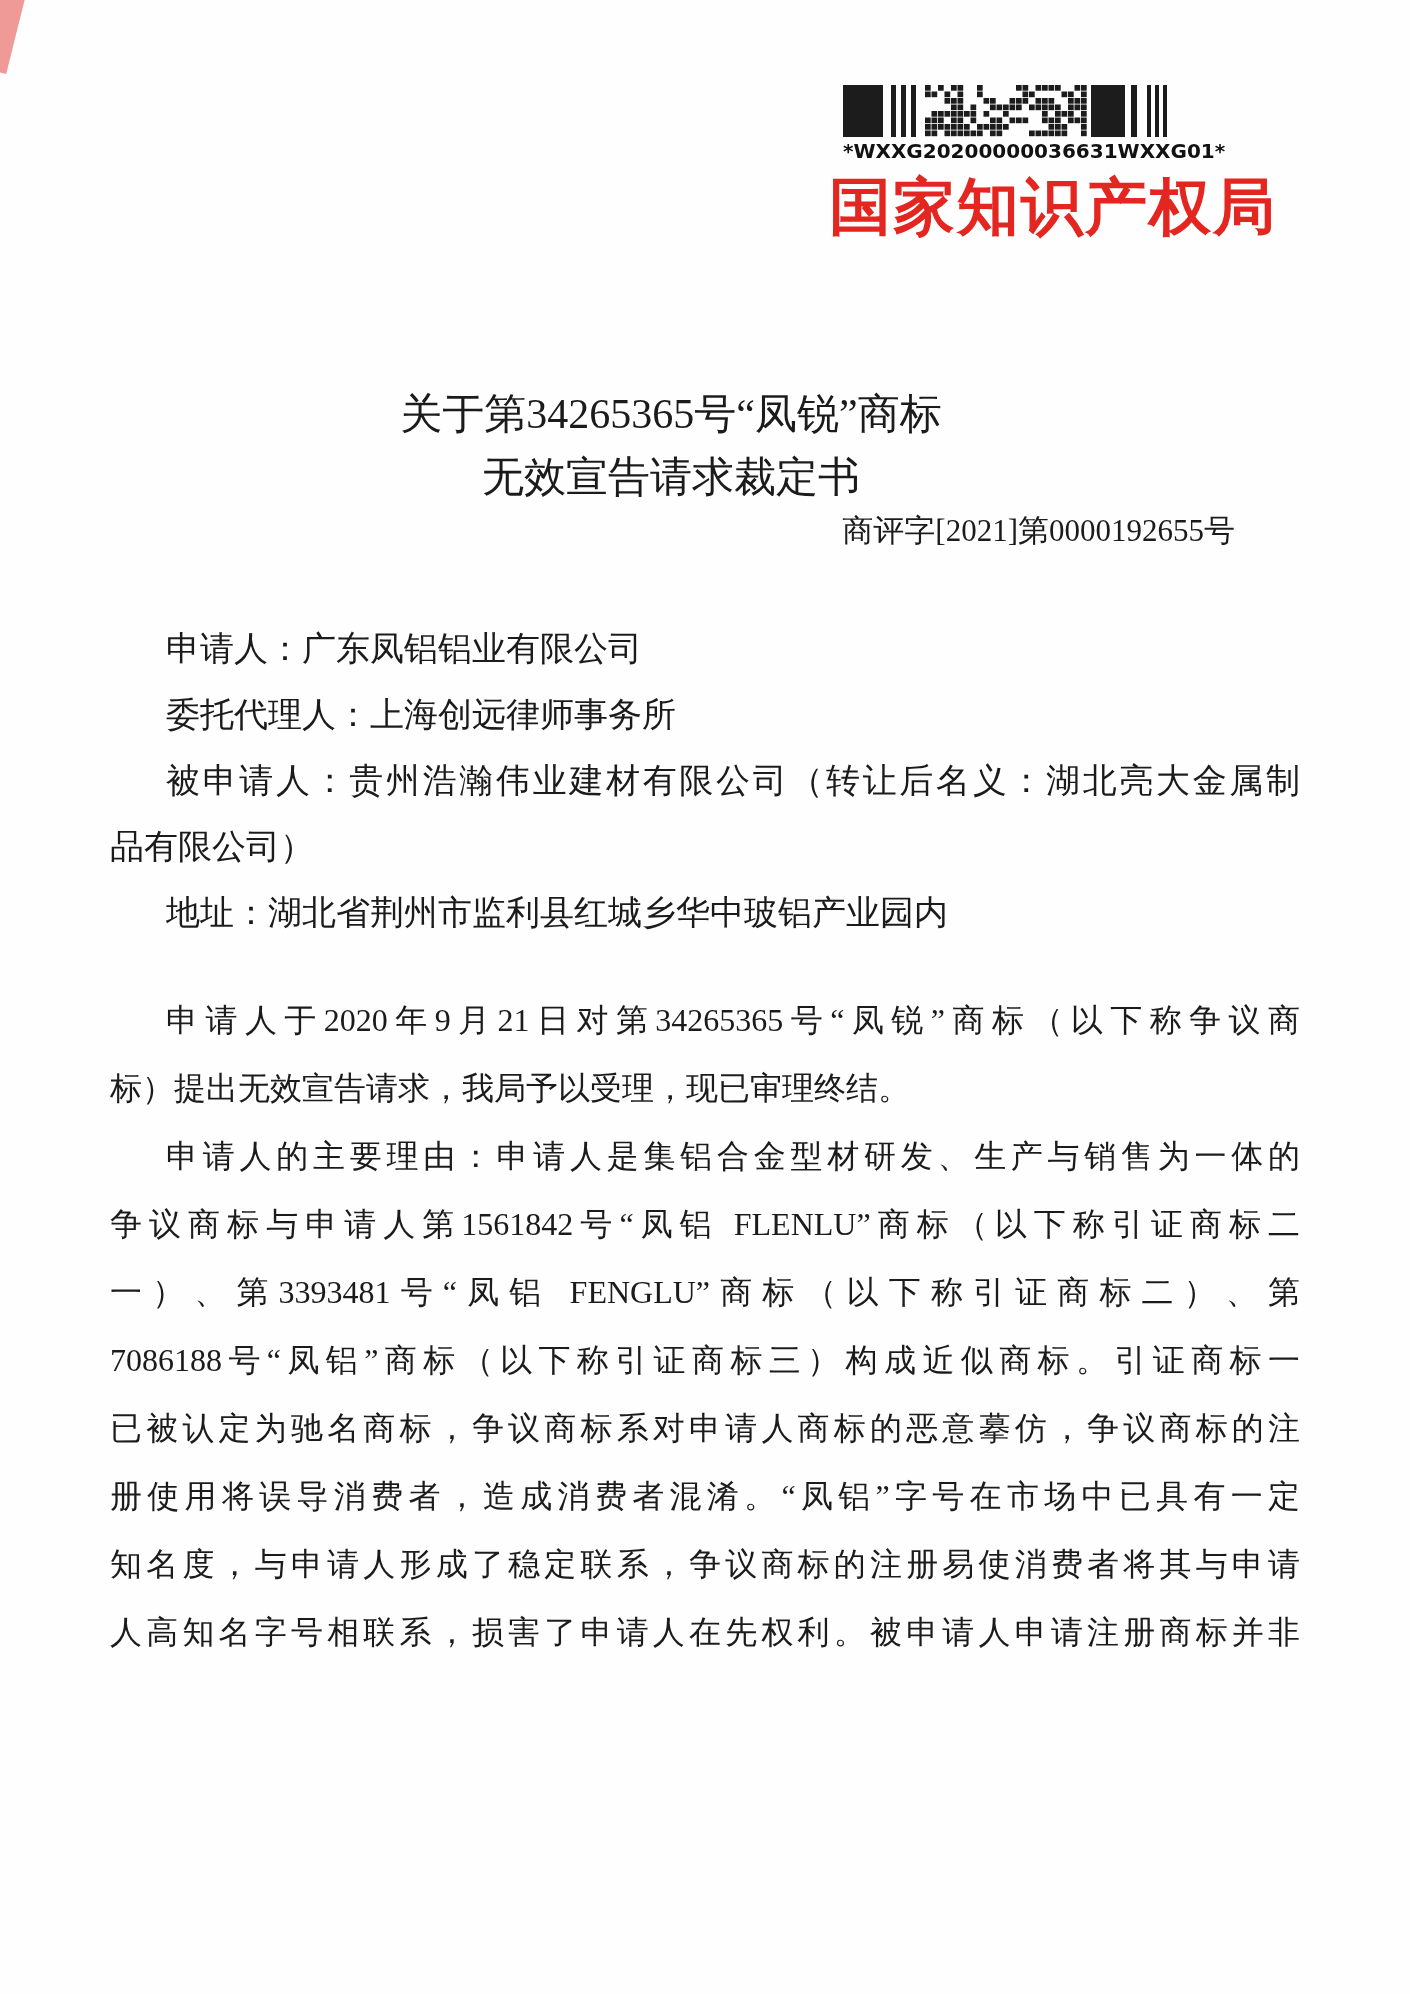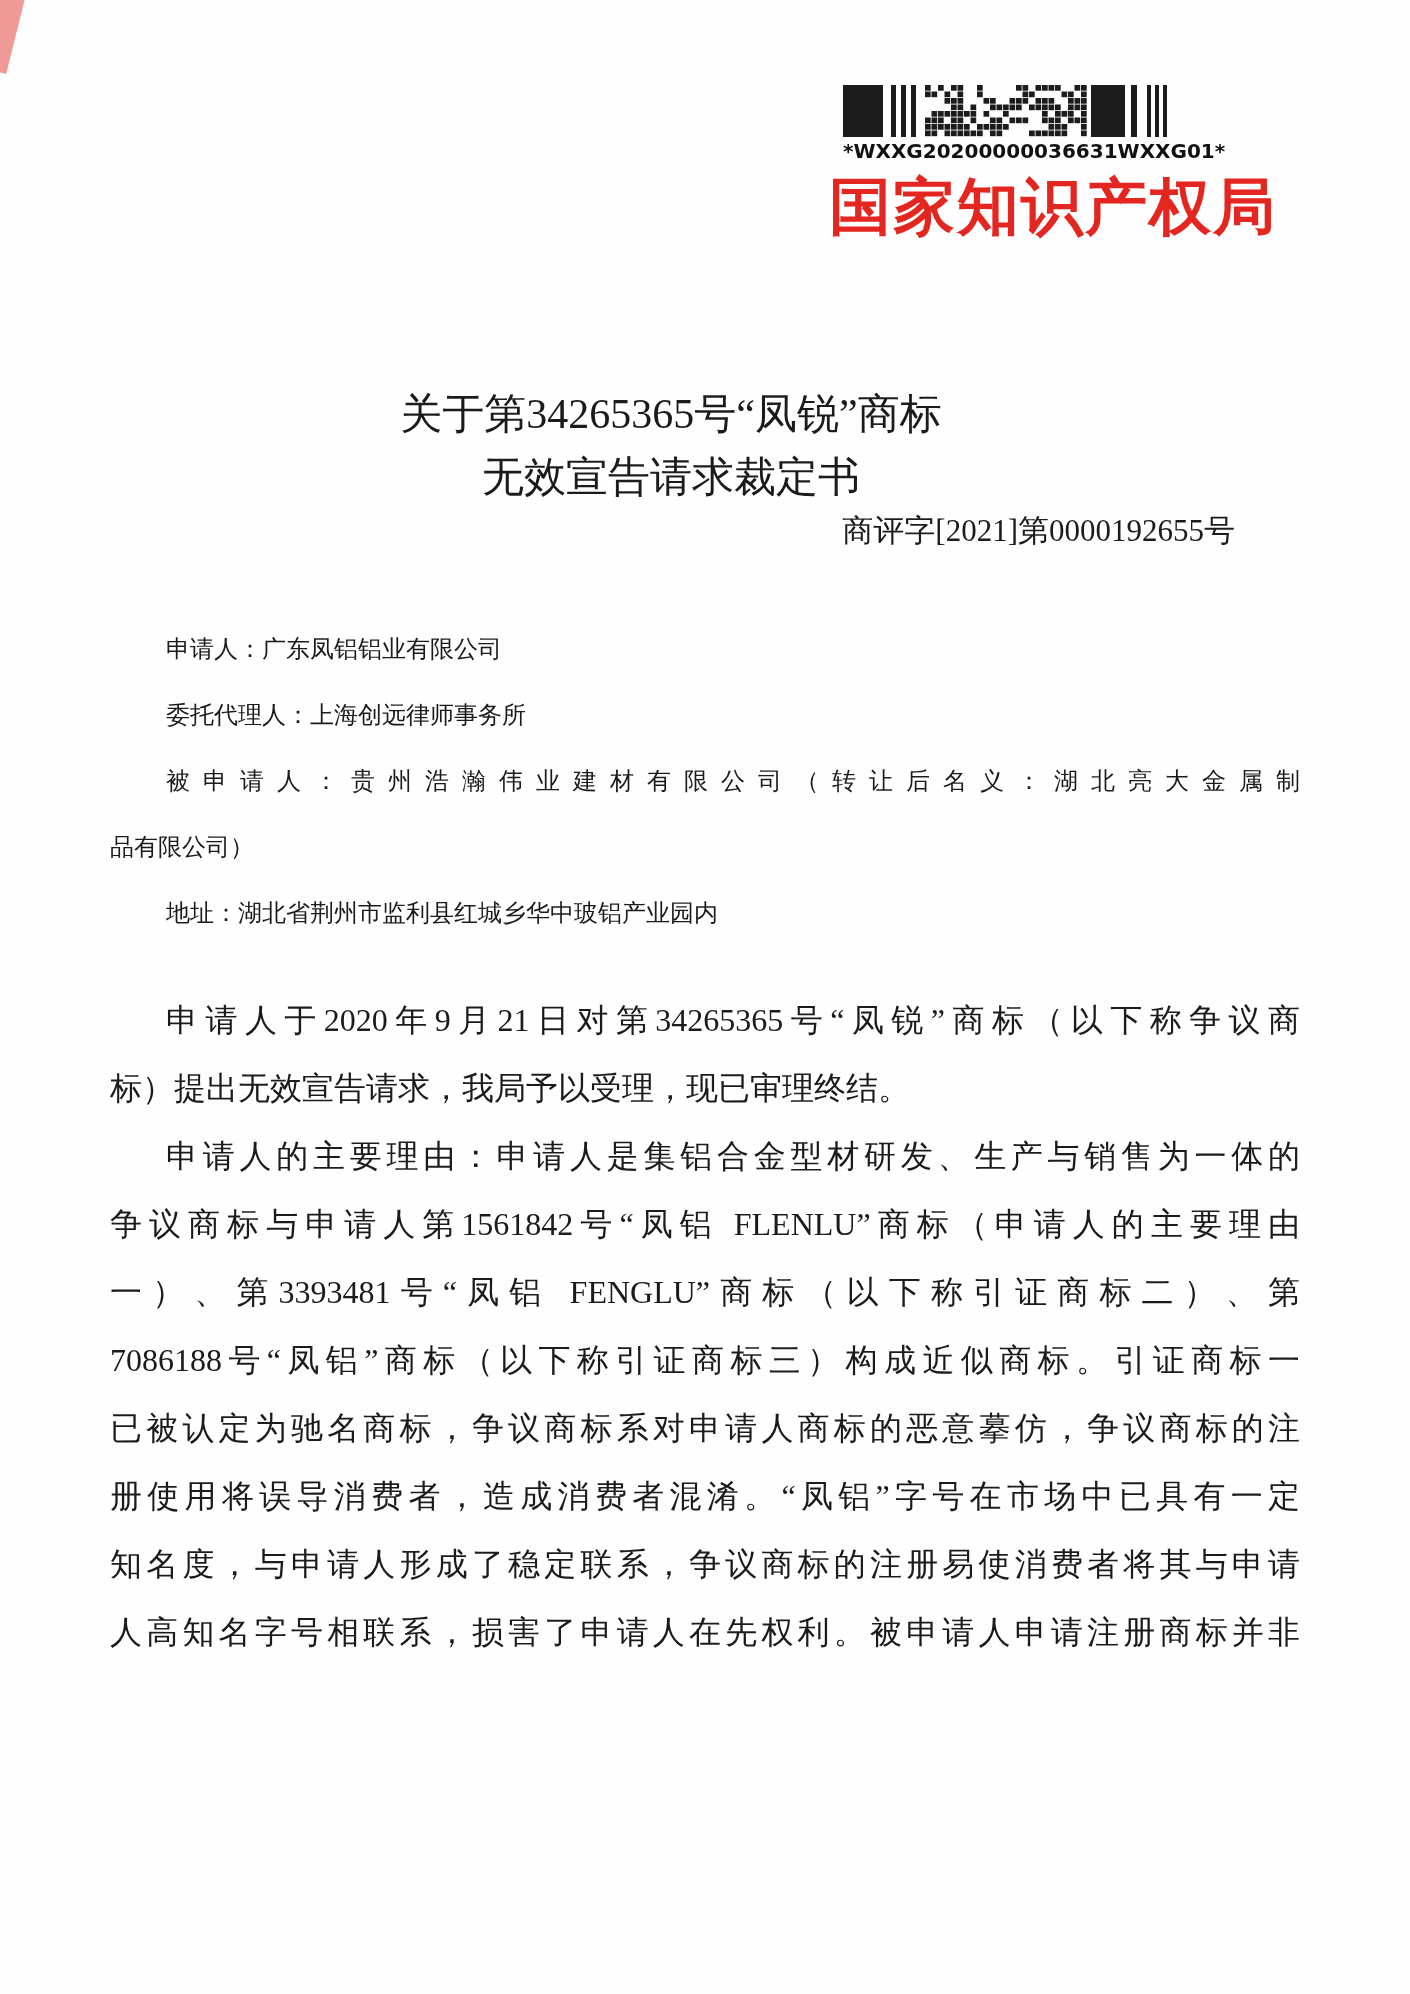--- a/index.html
+++ b/index.html
@@ -51,21 +51,21 @@
   }
   .doc-title .shift { display:inline-block; transform: translateX(-46px); white-space: nowrap; }
   
   .doc-number {
     position: absolute; top: 510px; right: 175px;
     font-size: 31px; white-space: nowrap;
   }
   
   .info-block {
     position: absolute; left: 110px; top: 616px; width: 1190px;
-    font-size: 24px; line-height: 66px;
+    font-size: 34px; line-height: 66px;
   }
   .body-block {
     position: absolute; left: 110px; top: 986px; width: 1190px;
     font-size: 32px; line-height: 68px;
   }
   .line { white-space: nowrap; }
   .line.j {
     white-space: normal;
     text-align: justify;
     text-align-last: justify;
@@ -236,21 +236,21 @@
     <div class="line indent">委托代理人：上海创远律师事务所</div>
     <div class="line indent j">被申请人：贵州浩瀚伟业建材有限公司（转让后名义：湖北亮大金属制</div>
     <div class="line">品有限公司）</div>
     <div class="line indent">地址：湖北省荆州市监利县红城乡华中玻铝产业园内</div>
   </div>
 
   <div class="body-block">
     <div class="line indent j">申请人于2020年9月21日对第34265365号“凤锐”商标（以下称争议商</div>
     <div class="line">标）提出无效宣告请求，我局予以受理，现已审理终结。</div>
     <div class="line indent j">申请人的主要理由：申请人是集铝合金型材研发、生产与销售为一体的</div>
-    <div class="line j">争议商标与申请人第1561842号“凤铝 FLENLU”商标（申请人的主要理由</div>
+    <div class="line j">争议商标与申请人第1561842号“凤铝 FLENLU”商标（以下称引证商标二</div>
     <div class="line j">一）、第3393481号“凤铝 FENGLU”商标（以下称引证商标二）、第</div>
     <div class="line j">7086188号“凤铝”商标（以下称引证商标三）构成近似商标。引证商标一</div>
     <div class="line j">已被认定为驰名商标，争议商标系对申请人商标的恶意摹仿，争议商标的注</div>
     <div class="line j">册使用将误导消费者，造成消费者混淆。“凤铝”字号在市场中已具有一定</div>
     <div class="line j">知名度，与申请人形成了稳定联系，争议商标的注册易使消费者将其与申请</div>
     <div class="line j">人高知名字号相联系，损害了申请人在先权利。被申请人申请注册商标并非</div>
   </div>
 
   <div class="page-number">
     <span>1/5</span>

